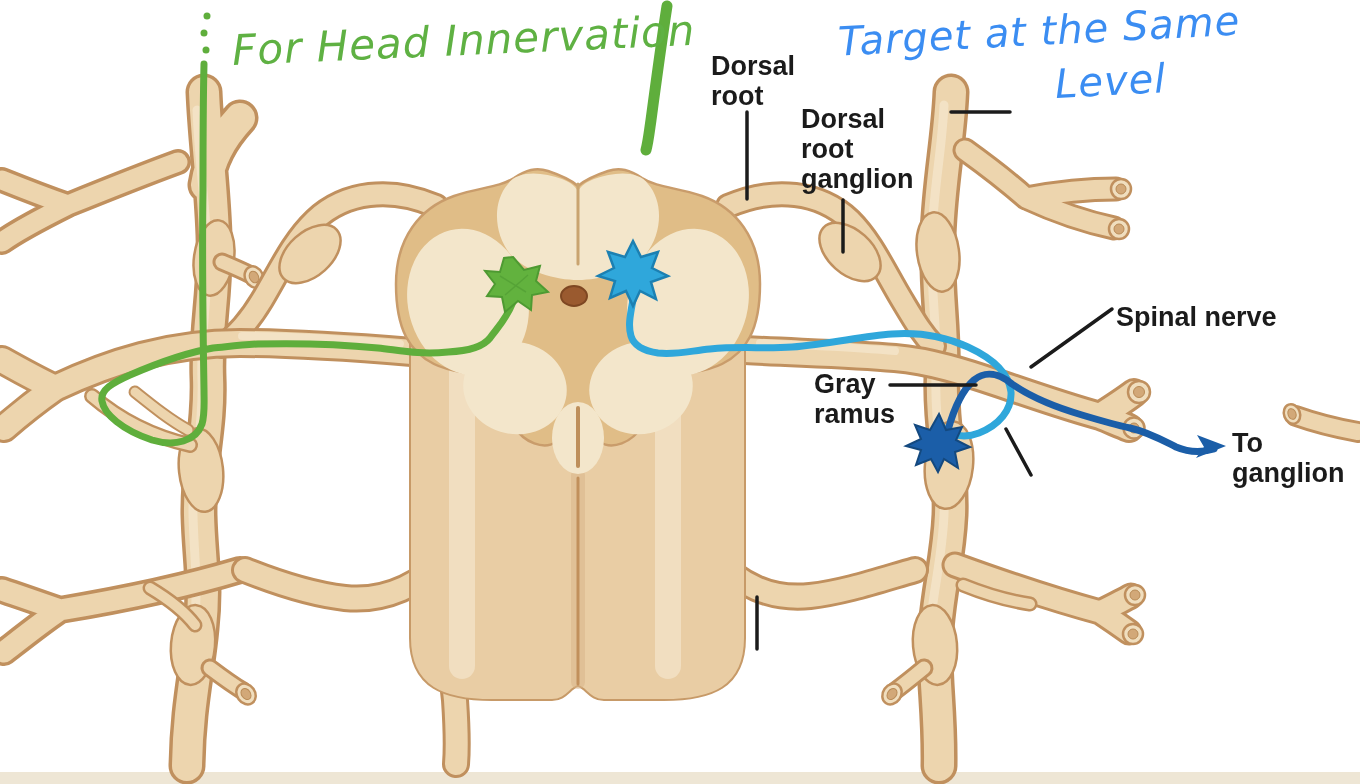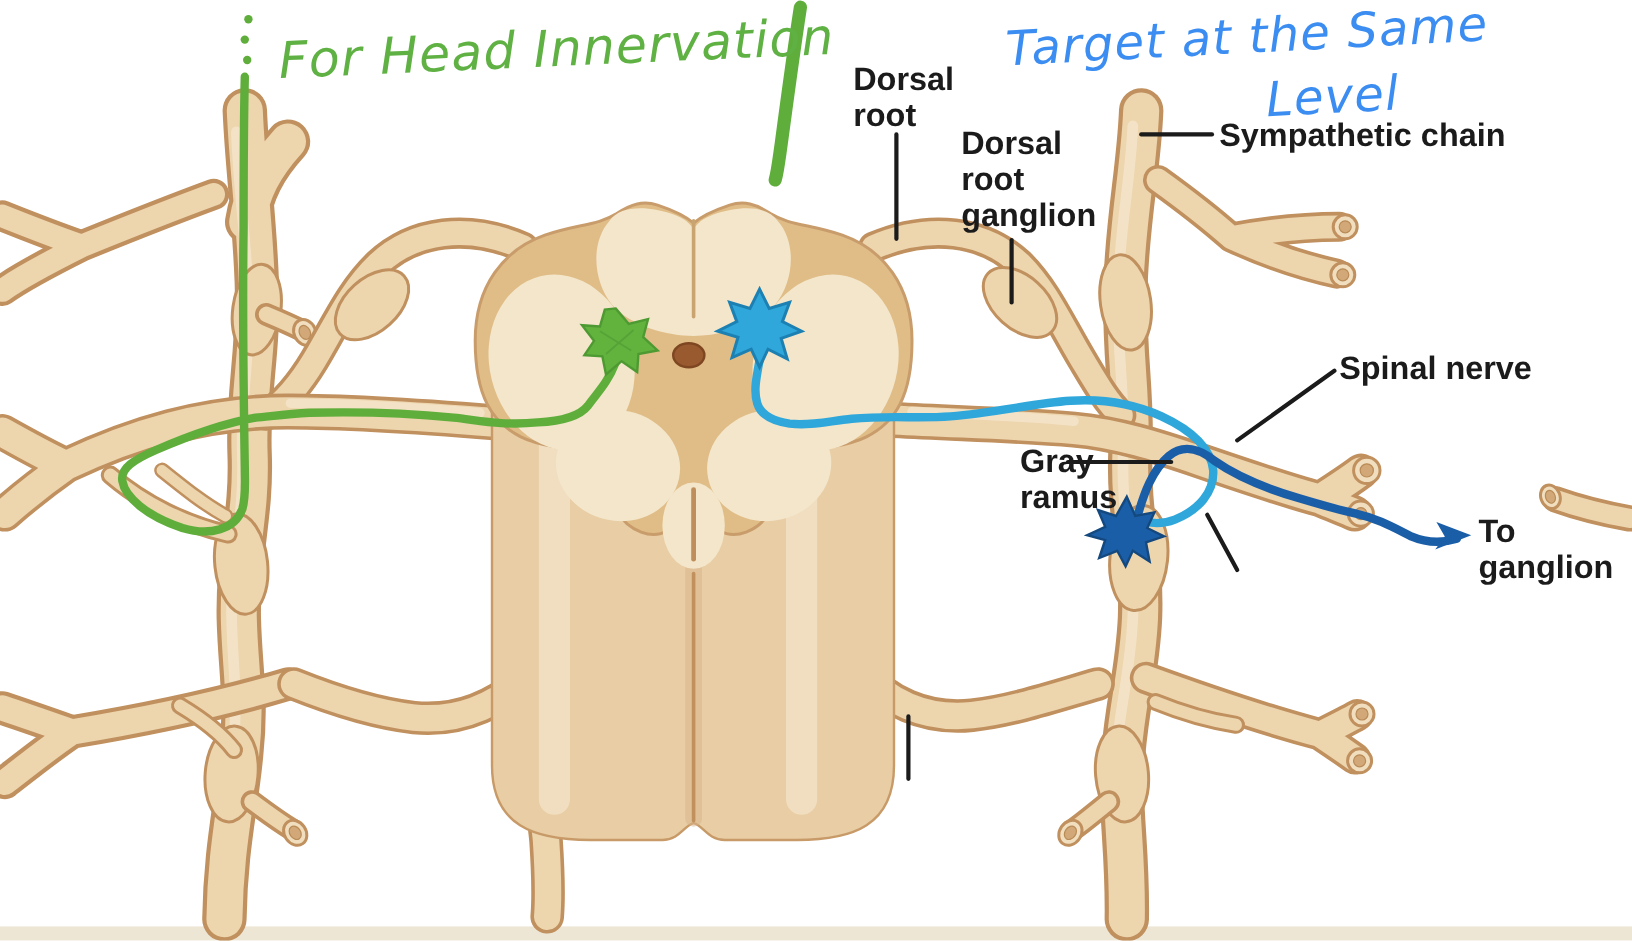--- a/index.html
+++ b/index.html
@@ -192,21 +192,20 @@
     <path class="leader" d="M951,112 L1010,112"></path>
     <path class="leader" d="M1112,309 L1031,367"></path>
     <path class="leader" d="M890,385 L976,385"></path>
     <path class="leader" d="M1006,429 L1031,475"></path>
     <path class="leader" d="M757,597 L757,649"></path>
   </g>
 </svg>
 
   <div class="lbl" style="left:801px;top:104px;width:125px;">Dorsal root ganglion</div>
   <div class="lbl" style="left:711px;top:51px;width:100px;">Dorsal root</div>
-  <div class="lbl nowrap" style="left:1016px;top:98px;">Sympathetic chain</div>
-  <div class="lbl nowrap" style="left:1116px;top:292px;">Spinal nerve</div>
-  <div class="lbl" style="left:814px;top:369px;width:100px;margin-left:36px;">Gray ramus</div>
+  <div class="lbl nowrap" style="left:1116px;top:302px;">Spinal nerve</div>
+  <div class="lbl" style="left:814px;top:369px;width:100px;">Gray ramus</div>
   <div class="lbl" style="left:1232px;top:428px;width:118px;">To ganglion</div>
 
   <div class="hand hand-green" style="left:232px;top:16px;">For Head Innervation</div>
   <div class="hand hand-blue" style="left:838px;top:8px;">Target at the Same</div>
   <div class="hand hand-blue" style="left:1055px;top:58px;">Level</div>
 </div>
 
 </body></html>

